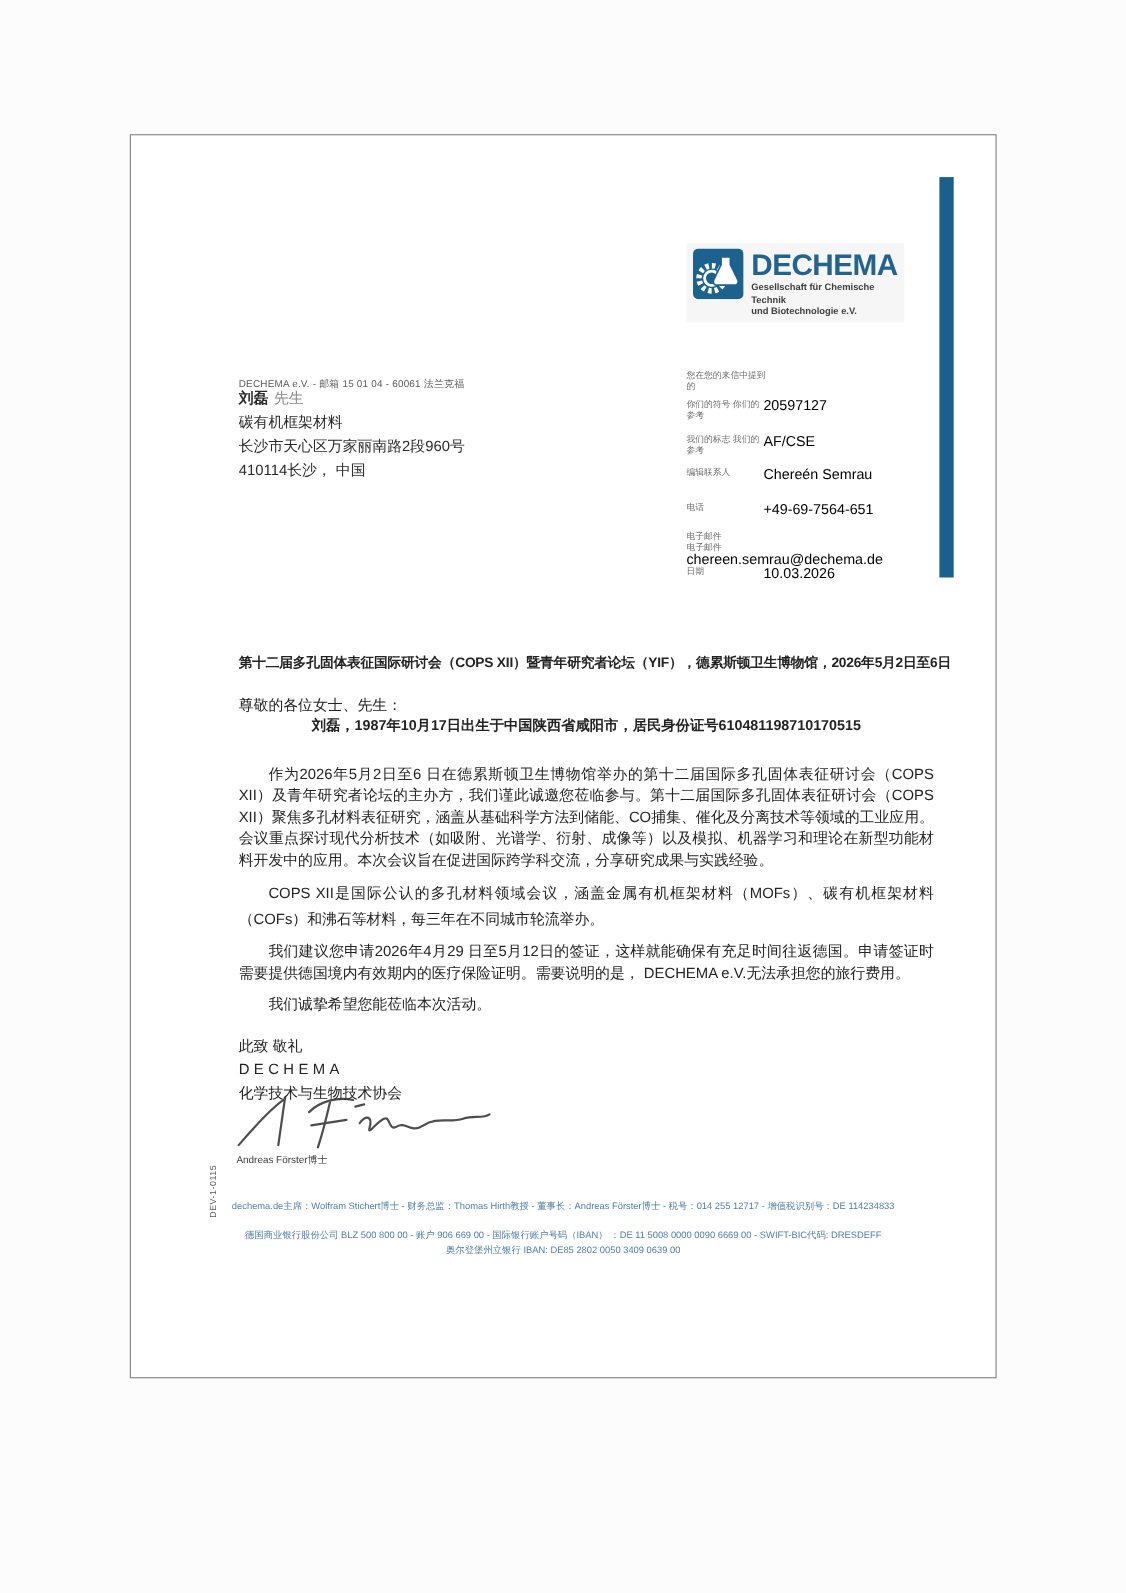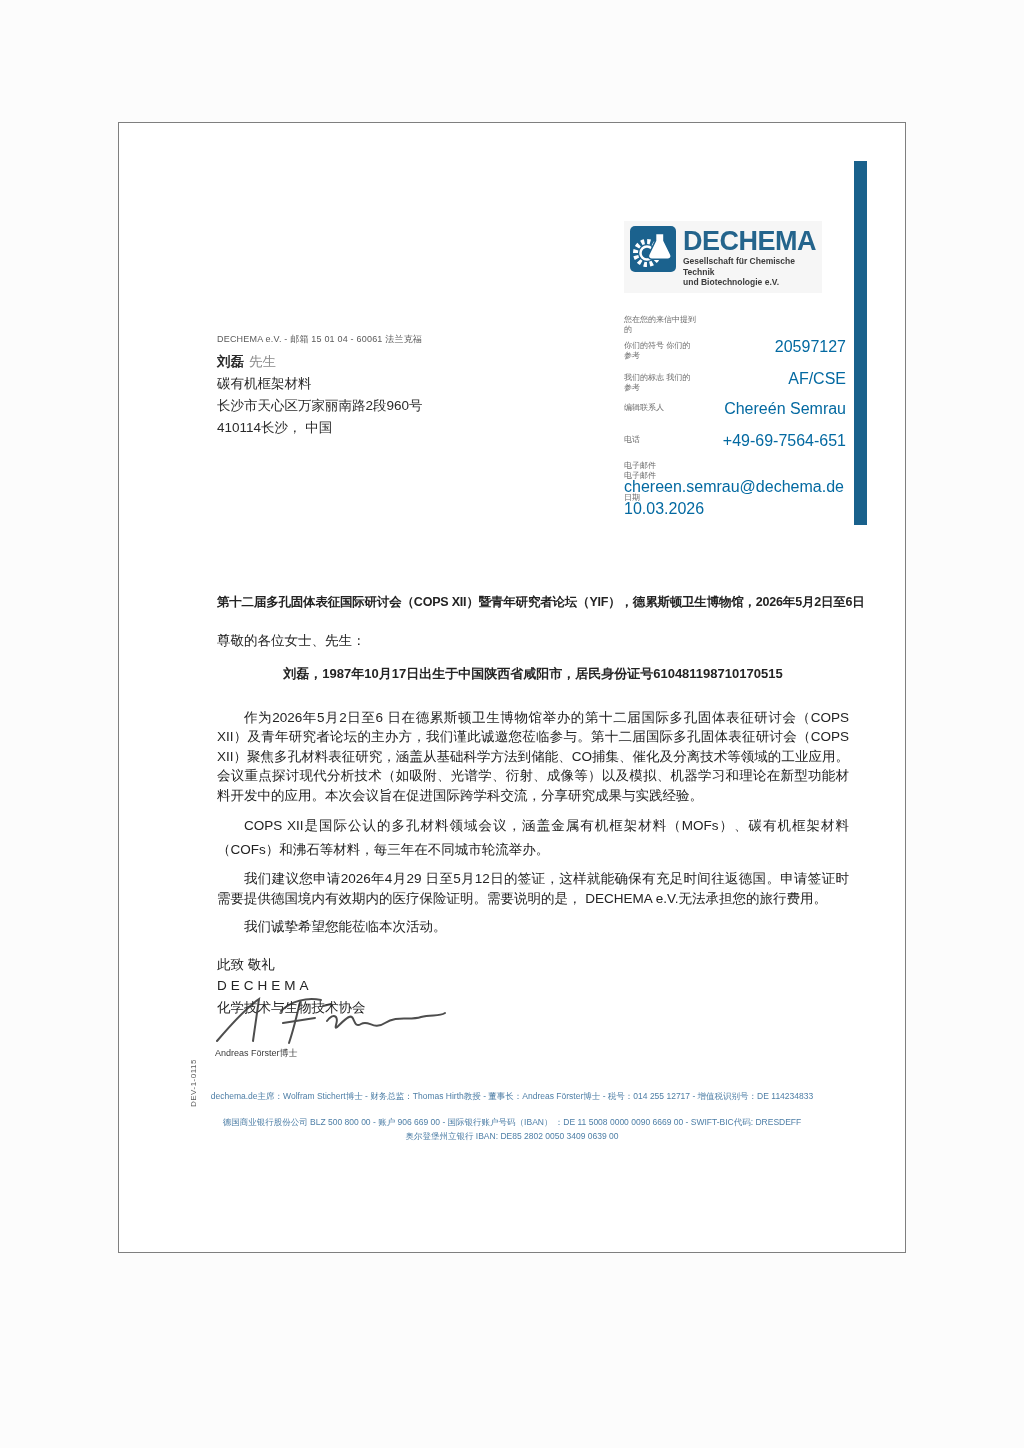--- a/index.html
+++ b/index.html
@@ -37,63 +37,63 @@
   .logo-text { display: flex; flex-direction: column; }
   .logo-brand {
     font-size: 27px; font-weight: bold; color: #24648c;
     letter-spacing: -0.5px; line-height: 30px;
   }
   .logo-tagline {
     font-size: 8.5px; font-weight: bold; color: #3c3c3c; line-height: 10.5px;
   }
   
   .sender-line {
-    position: absolute; left: 98px; top: 210px;
+    position: absolute; left: 98px; top: 220px;
     font-size: 9px; color: #5a5a5a; letter-spacing: 0.2px; text-align: center;
   }
   .addr {
     position: absolute; left: 98px; top: 228px;
     font-size: 13.5px; line-height: 22px; color: #2a2a2a;
   }
   .addr .bold-name { font-weight: bold; }
   .addr .suffix { color: #8a8a8a; margin-left: 5px; }
   
   .ref {
-    position: absolute; left: 505px; top: 192px;
+    position: absolute; left: 505px; top: 214px;
     width: 222px; height: 220px;
   }
   .ref-row { position: absolute; left: 0; right: 0; display: flex; align-items: flex-start; }
   .ref-label {
     flex: 0 0 auto; width: 70px;
     font-size: 8px; line-height: 10px; color: #6b6b6b;
   }
   .ref-label.wide { width: 72px; }
   .ref-label.narrow { width: 42px; }
   .ref-value {
-    flex: 1 1 auto; text-align: right;
-    font-size: 16px; color: #0369a1; line-height: 12px;
+    flex: 1 1 auto; text-align: left;
+    font-size: 13px; color: #000000; line-height: 12px;
   }
   .rr1 { top: 0; }
   .rr2 { top: 26px; }
   .rr3 { top: 58px; }
   .rr4 { top: 88px; }
   .rr5 { top: 120px; }
   .rr6 { top: 146px; flex-direction: column; }
-  .rr7 { top: 178px; flex-direction: column; }
+  .rr7 { top: 178px; }
   
   .body-col {
     position: absolute; left: 98px; top: 470px;
     width: 632px;
     font-size: 13.5px; line-height: 19.5px; color: #232323;
   }
   .subject {
     font-weight: bold; font-size: 12.5px; letter-spacing: -0.2px;
     white-space: nowrap; margin-bottom: 18px;
   }
-  .salutation { margin-bottom: 14px; }
+  .salutation { }
   .id-line {
     font-weight: bold; text-align: center; font-size: 13px;
     margin-bottom: 24px;
   }
   .para { text-align: justify; text-indent: 2em; margin-bottom: 9px; }
   .para.p2 { line-height: 24px; margin-bottom: 7px; }
   .para.p4 { margin-bottom: 18px; }
   .close-line { margin-bottom: 2px; }
   .org-latin { letter-spacing: 4px; margin-bottom: 2px; }
   

